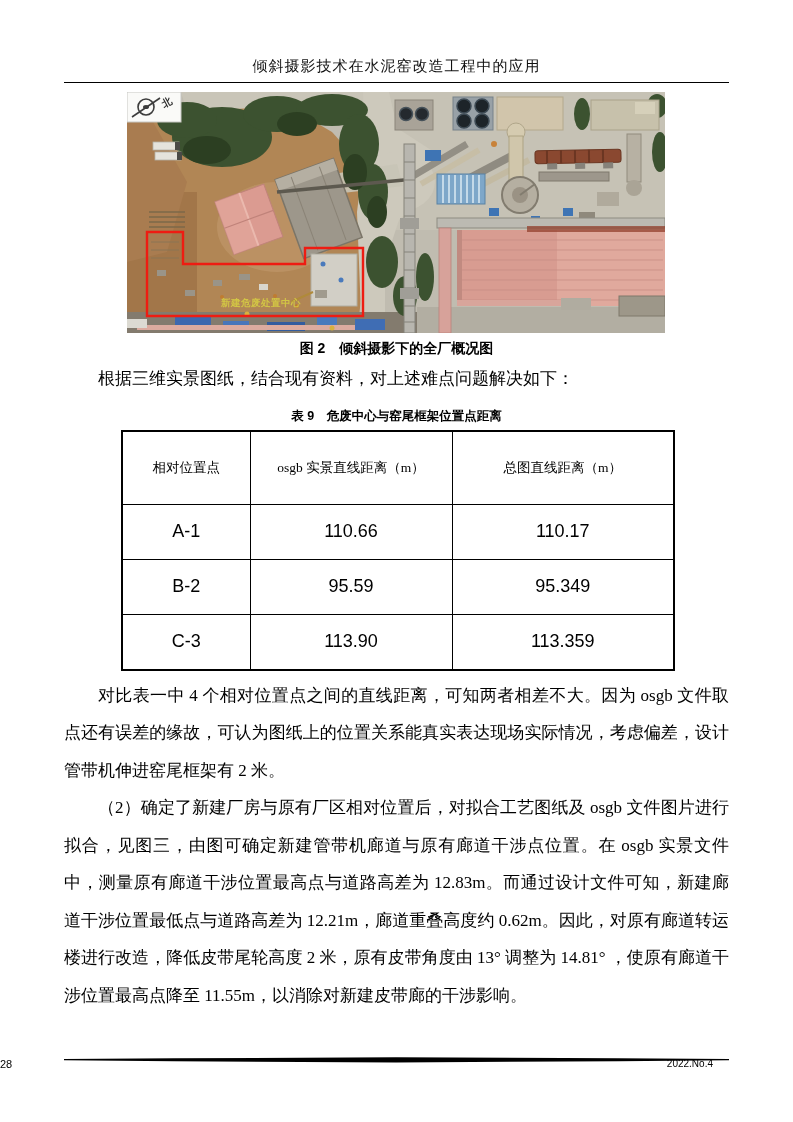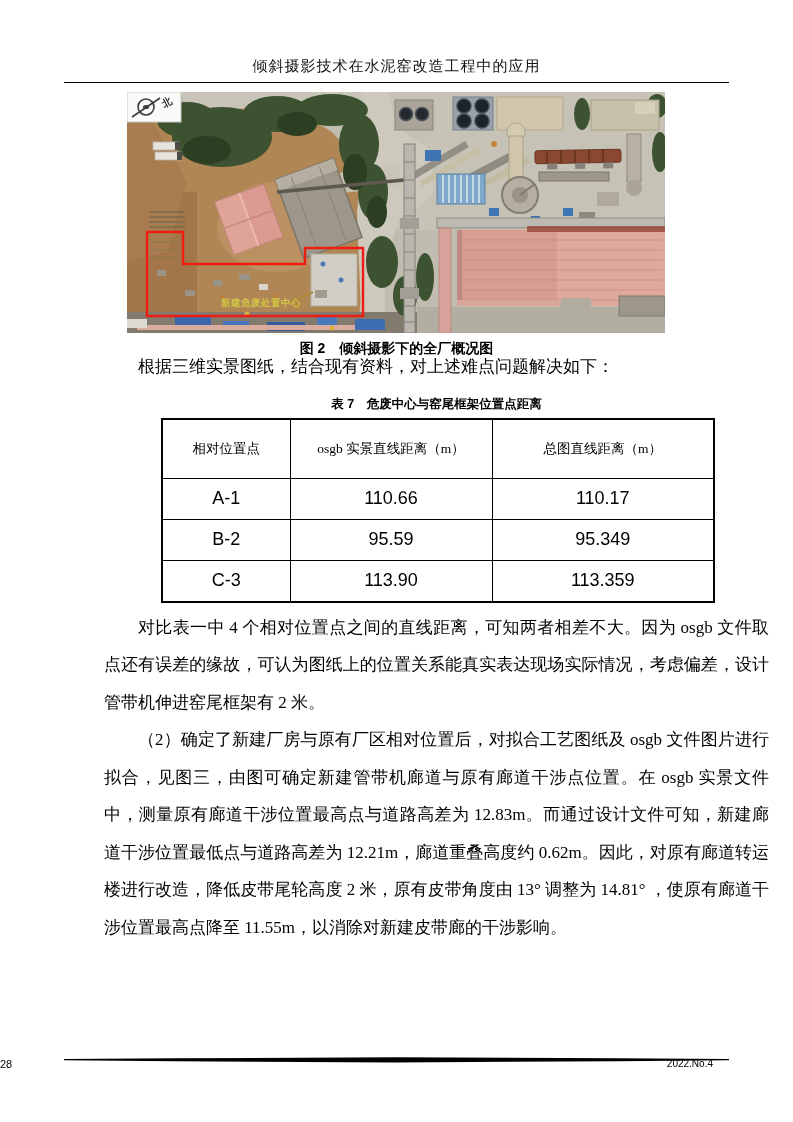--- a/index.html
+++ b/index.html
@@ -16,37 +16,37 @@
   }
   .photo-wrap{
     position:absolute;top:92px;left:127px;width:538px;height:241px;
   }
   .fig-caption{
     position:absolute;top:340px;left:0;width:793px;text-align:center;
     font-family:"Liberation Sans","DejaVu Sans",sans-serif;
     font-weight:bold;font-size:14px;white-space:pre-wrap;
   }
   .content{
-    position:absolute;top:348px;left:64px;width:665px;margin-left:40px;
+    position:absolute;top:360px;left:64px;width:665px;
   }
   .body-p{
     margin:0;font-size:17px;line-height:37.5px;text-align:justify;text-indent:2em;
     font-family:"Liberation Serif","DejaVu Serif",serif;
   }
   .tbl-caption{
     width:100%;text-align:center;font-family:"Liberation Sans","DejaVu Sans",sans-serif;
     font-weight:bold;font-size:12.5px;height:32px;line-height:36px;white-space:pre-wrap;
   }
   table.pos-table{
     border-collapse:collapse;margin-left:57px;width:552px;
     font-family:"Liberation Sans","DejaVu Sans",sans-serif;
     border:2px solid #000;table-layout:fixed;
   }
   table.pos-table th, table.pos-table td{
-    border:1.2px solid #000;text-align:center;vertical-align:middle;padding:9px;
+    border:1.2px solid #000;text-align:center;vertical-align:middle;padding:16px;
   }
   table.pos-table th{height:40px;font-size:13.5px;font-weight:normal;
     font-family:"Liberation Serif","DejaVu Serif",serif;}
   table.pos-table td{height:22px;font-size:18px;}
   col.c1{width:128px}col.c2{width:202px}col.c3{width:222px}
   .footer-line{
     position:absolute;top:1049px;left:64px;width:665px;height:6px;
   }
   .footer-pageno{
     position:absolute;top:1058px;left:0;width:793px;text-align:left;
@@ -279,21 +279,21 @@
         <text x="36" y="14" font-size="10" fill="#2e2e2e" font-weight="bold" transform="rotate(-28 40 13)" font-family="Liberation Sans, DejaVu Sans, sans-serif">北</text>
       </g>
     </svg>
   </div>
 
   <div class="fig-caption">图 2　倾斜摄影下的全厂概况图</div>
 
   <div class="content">
     <p class="body-p">根据三维实景图纸，结合现有资料，对上述难点问题解决如下：</p>
 
-    <div class="tbl-caption">表 7　危废中心与窑尾框架位置点距离</div>
+    <div class="tbl-caption">表 9　危废中心与窑尾框架位置点距离</div>
 
     <table class="pos-table">
       <colgroup>
           <col class="c1">
           <col class="c2">
           <col class="c3">
         </colgroup>
       <thead>
         <tr>
           <th>相对位置点</th>

